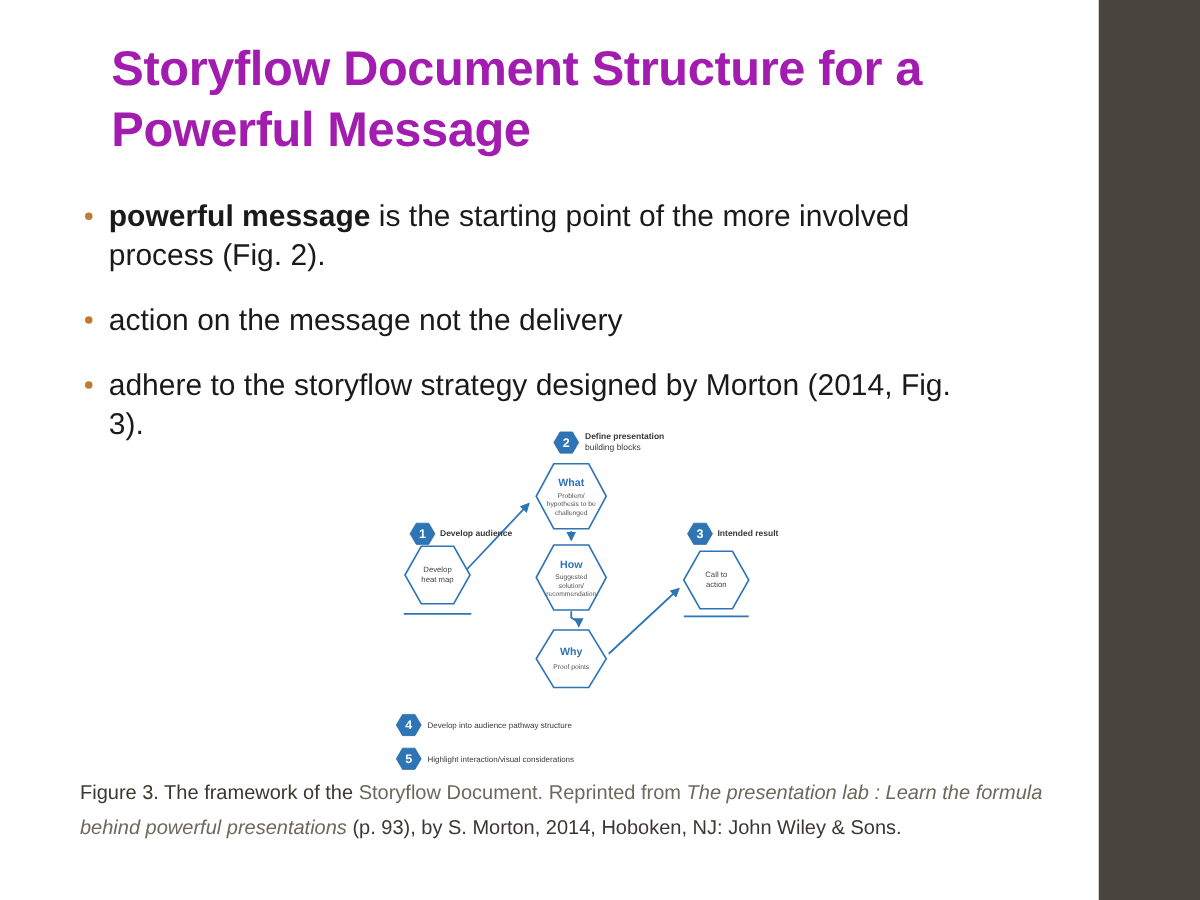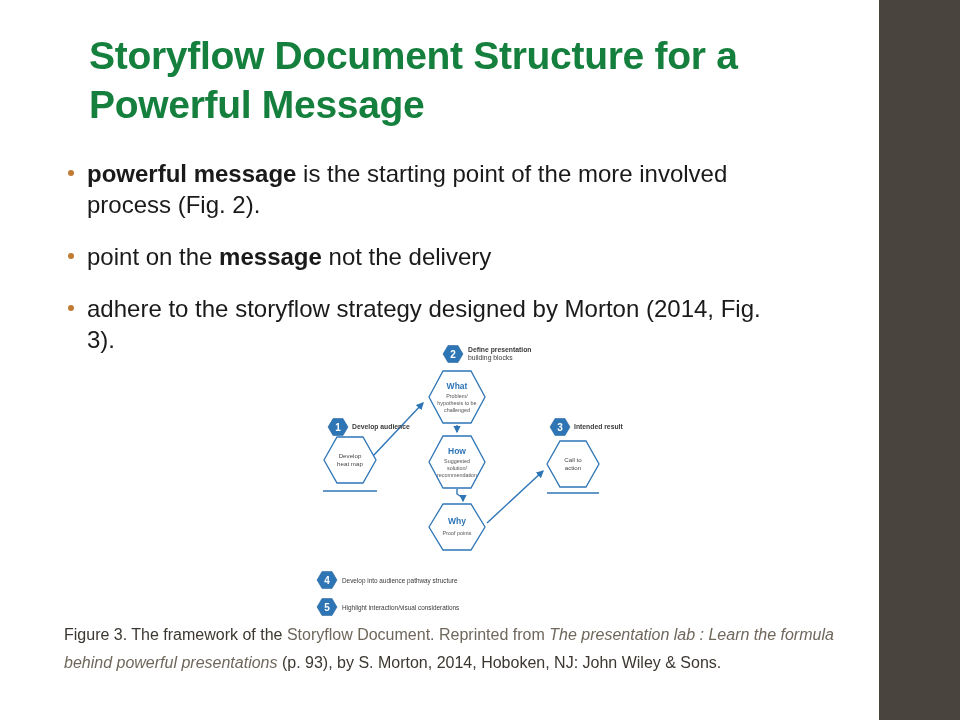--- a/index.html
+++ b/index.html
@@ -5,21 +5,21 @@
   * { margin:0; padding:0; box-sizing:border-box; }
   html,body { width:960px; height:720px; overflow:hidden; }
   body { font-family:"Liberation Sans", sans-serif; background:#ffffff; }
 
   .slide { position:relative; width:960px; height:720px; background:#ffffff; overflow:hidden; }
 
   .accent-bar { position:absolute; top:0; right:0; width:81px; height:100%; background:#4a443e; }
 
   .title {
     position:absolute; left:89px; top:31px;
-    font-size:39px; font-weight:700; color:#15803d;
+    font-size:39px; font-weight:700; color:#a21caf;
     line-height:49px; letter-spacing:-0.3px;
   }
 
   .bullets { position:absolute; left:66px; top:158px; width:724px; list-style:none; }
   .bullets li { position:relative; padding-left:21px; font-size:24px; line-height:31px; color:#1a1a1a; }
   .bullets li + li { margin-top:21px; }
   .bullet-dot { position:absolute; left:2px; top:12px; width:6px; height:6px; border-radius:50%; background:#c07b33; }
 
   .figure { position:absolute; left:281px; top:336px; width:352px; height:288px; background:#ffffff; }
 
@@ -50,21 +50,21 @@
 
   <h1 class="title"><span>Storyflow Document Structure for a</span><br><span>Powerful Message</span></h1>
 
   <ul class="bullets">
     <li>
       <span class="bullet-dot"></span>
       <span><span style="font-weight: 700;">powerful message</span><span> is the starting point of the more involved process (Fig. 2).</span></span>
     </li>
     <li>
       <span class="bullet-dot"></span>
-      <span><span>point on the </span><span style="font-weight: 700;">message</span><span> not the delivery</span></span>
+      <span><span>action on the </span><span style="font-weight: 400;">message</span><span> not the delivery</span></span>
     </li>
     <li>
       <span class="bullet-dot"></span>
       <span><span>adhere to the </span><span style="font-weight: 400;">storyflow</span><span> strategy designed by Morton (2014, Fig. 3).</span></span>
     </li>
   </ul>
 
   <div class="figure">
     <svg viewBox="0 0 352 288" width="352" height="288" xmlns="http://www.w3.org/2000/svg">
       <defs>

